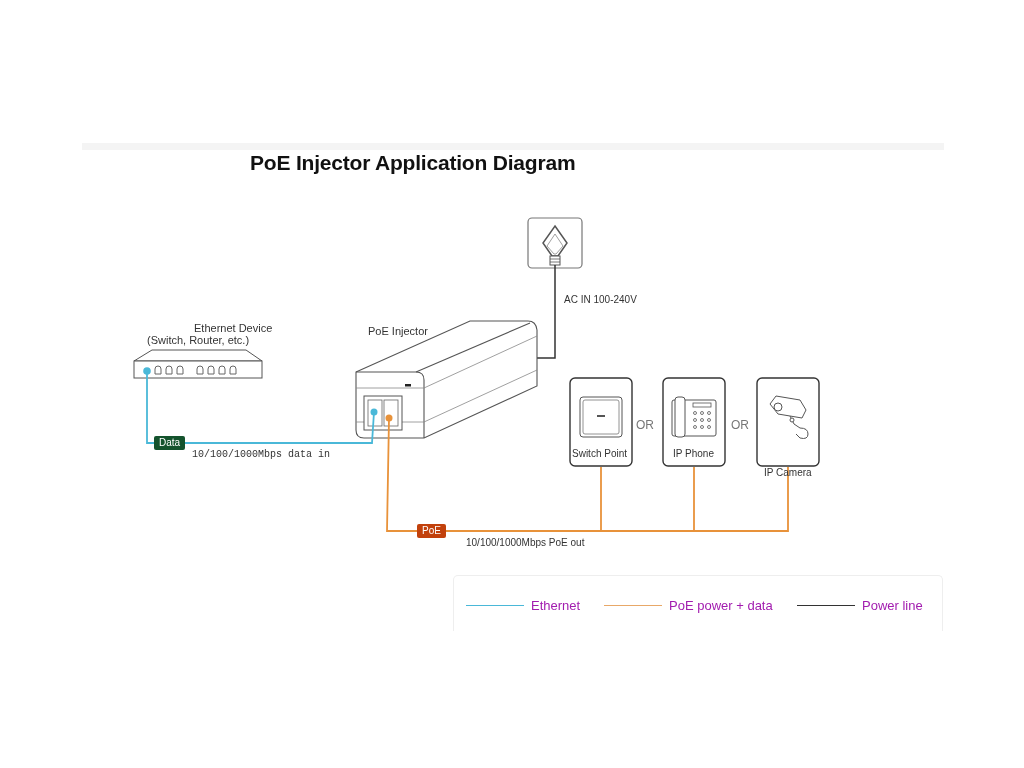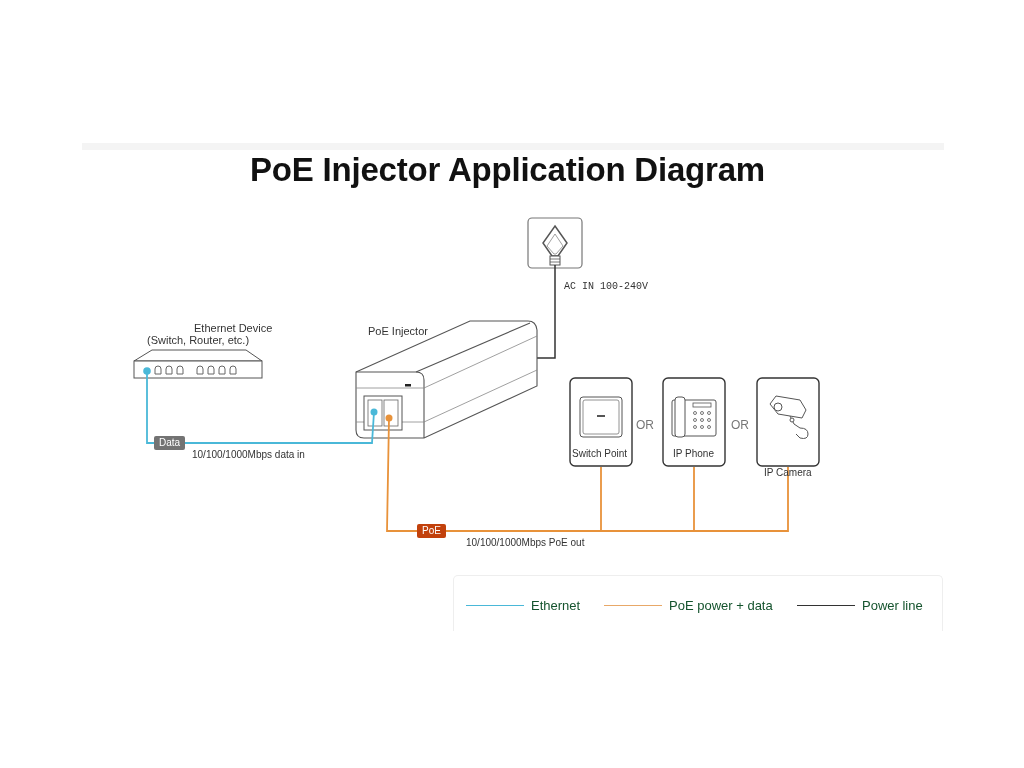--- a/index.html
+++ b/index.html
@@ -1,24 +1,24 @@
 <!DOCTYPE html>
 <html><head>
 <meta charset="utf-8">
 <style>
   html, body { margin: 0; padding: 0; background: #ffffff; }
   body { width: 1024px; height: 768px; position: relative; overflow: hidden; font-family: "Liberation Sans", sans-serif; }
   .topbar { position: absolute; left: 82px; top: 143px; width: 862px; height: 7px; background: #f4f4f4; }
-  .title { position: absolute; left: 250px; top: 151px; font-family: "Liberation Sans", sans-serif; font-weight: bold; font-size: 33px; color: #111; letter-spacing: -0.2px; }
+  .title { position: absolute; left: 250px; top: 151px; font-family: "Liberation Sans", sans-serif; font-weight: bold; font-size: 21px; color: #111; letter-spacing: -0.2px; }
   .lbl { position: absolute; font-family: "Liberation Sans", sans-serif; font-size: 11px; color: #333; white-space: nowrap; line-height: 13px; }
   .badge { position: absolute; font-family: "Liberation Sans", sans-serif; font-size: 10px; color: #fff; padding: 1px 5px; border-radius: 2px; line-height: 12px; }
   .legend-box { position: absolute; left: 453px; top: 575px; width: 488px; height: 55px; border: 1px solid #eee; border-bottom: none; border-radius: 5px 5px 0 0; background: #fff; }
   .legend-item { position: absolute; top: 598px; display: flex; align-items: center; }
   .legend-line { width: 58px; height: 1.5px; margin-right: 7px; }
-  .legend-text { font-family: "Liberation Sans", sans-serif; font-size: 13px; color: #14532d; white-space: nowrap; }
+  .legend-text { font-family: "Liberation Sans", sans-serif; font-size: 13px; color: #a21caf; white-space: nowrap; }
   svg { position: absolute; left: 0; top: 0; }
 </style>
 </head>
 <body>
 
 <div class="topbar"></div>
 <div class="title">PoE Injector Application Diagram</div>
 
 <svg width="1024" height="768" viewBox="0 0 1024 768">
 
@@ -99,24 +99,24 @@
     <path d="M770 404 L776 396 L800 400 L806 410 L802 418 L778 414 Z"></path>
     <circle cx="778" cy="407" r="4"></circle>
     <path d="M790 416 L794 424 L800 428 Q808 428 808 434 Q808 440 800 438 L796 434"></path>
     <circle cx="792" cy="420" r="2"></circle>
   </g>
 </svg>
 
 <div class="lbl" style="left:147px; top:322px;padding-left:47px;">Ethernet Device</div>
 <div class="lbl" style="left:147px; top:334px;">(Switch, Router, etc.)</div>
 <div class="lbl" style="left:368px; top:325px;">PoE Injector</div>
-<div class="lbl" style="left:564px; top:280px; font-size:10px;font-family:Liberation Mono, monospace;">AC IN 100-240V</div>
+<div class="lbl" style="left:564px; top:293px; font-size:10px;">AC IN 100-240V</div>
 
-<div class="badge" style="left:154px; top:436px; background:#737373;">Data</div>
-<div class="lbl" style="left:192px; top:448px; font-size:10px;">10/100/1000Mbps data in</div>
+<div class="badge" style="left:154px; top:436px; background:#14532d;">Data</div>
+<div class="lbl" style="left:192px; top:448px; font-size:10px;font-family:Liberation Mono, monospace;">10/100/1000Mbps data in</div>
 
 <div class="badge" style="left:417px; top:524px; background:#c2410c;">PoE</div>
 <div class="lbl" style="left:466px; top:536px; font-size:10px;">10/100/1000Mbps PoE out</div>
 
 <div class="lbl" style="left:572px; top:447px; font-size:10px;">Switch Point</div>
 <div class="lbl" style="left:673px; top:447px; font-size:10px;">IP Phone</div>
 <div class="lbl" style="left:764px; top:466px; font-size:10px;">IP Camera</div>
 
 <div class="lbl" style="left:636px; top:419px; color:#777; font-size:12px;">OR</div>
 <div class="lbl" style="left:731px; top:419px; color:#777; font-size:12px;">OR</div>

